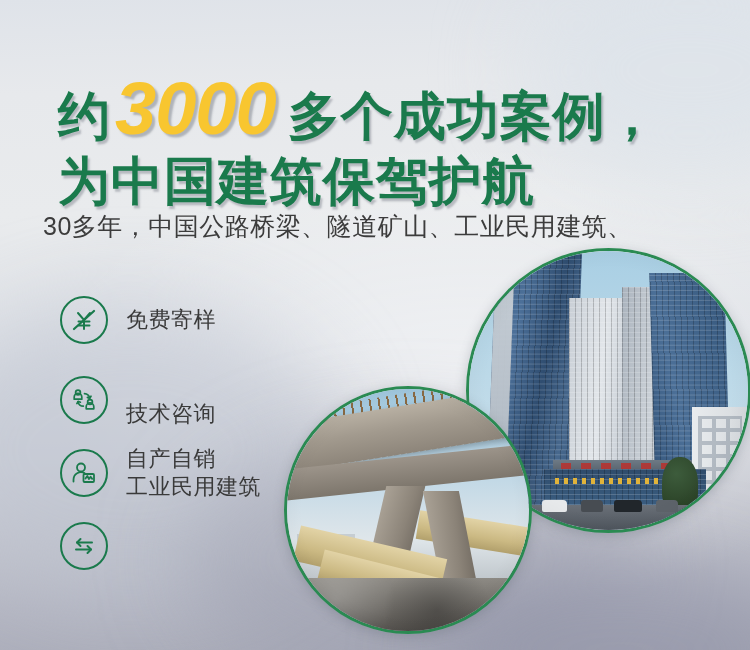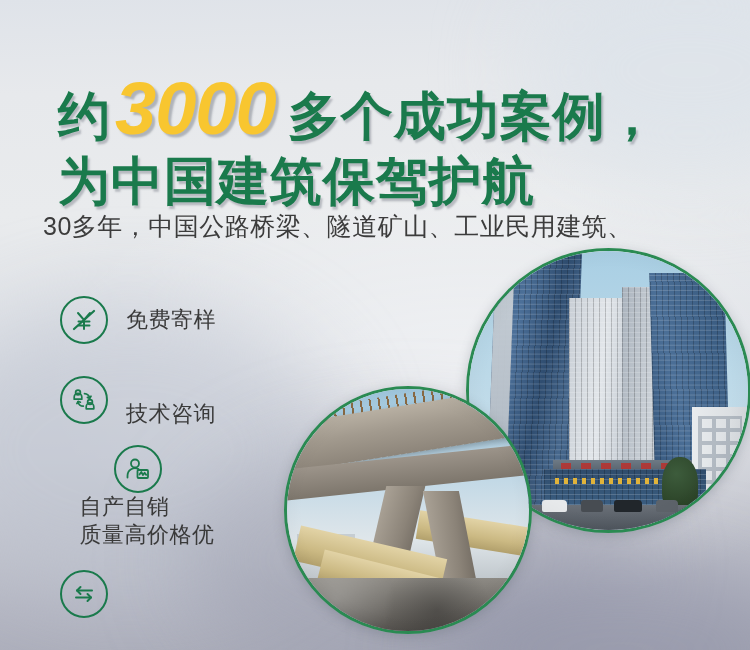--- a/index.html
+++ b/index.html
@@ -71,21 +71,21 @@
     border:2.5px solid #1a7a4c;display:flex;align-items:center;
     justify-content:center;box-sizing:border-box;
   }
   .feature .ring svg{display:block;}
   .feature .txt{
     margin-left:18px;font-size:22px;color:#3a3a3a;
     line-height:1.25;white-space:nowrap;letter-spacing:.5px;
   }
   .feature.f1{margin-bottom:28px;}
   .feature.f2{margin-bottom:18px;}
-  .feature.f3{margin-bottom:22px;flex-direction:column;}
+  .feature.f3{margin-bottom:22px;}
 
   
   .photo{
     position:absolute;border-radius:50%;overflow:hidden;
     border:3px solid #2a8a52;box-sizing:border-box;
     box-shadow:0 3px 12px rgba(90,95,110,.30);
   }
   .photo-building{left:466px;top:248px;width:285px;height:285px;z-index:4;}
   .photo-bridge{left:284px;top:386px;width:248px;height:248px;z-index:5;}
   .photo .scene{position:absolute;inset:0;}
@@ -221,21 +221,21 @@
       <span class="ring">
         <svg width="30" height="30" viewBox="0 0 30 30" fill="none" stroke="#1a7a4c" stroke-width="1.8" stroke-linecap="round" stroke-linejoin="round">
           <circle cx="12" cy="9.5" r="4"></circle>
           <path d="M4.5 23.5 v-1.8 a7.5 7.5 0 0 1 11 -6.6"></path>
           <rect x="14.5" y="16" width="10.5" height="8" rx="1"></rect>
           <path d="M16.5 20.6 l1.8 -2.6 1.7 3 1.6 -2.2 1.6 2.1"></path>
         </svg>
       </span>
       <span class="txt">
         <span>自产自销</span><br>
-        <span>质量高价格优</span>
+        <span>工业民用建筑</span>
       </span>
     </div>
 
     <div class="feature f4">
       <span class="ring">
         <svg width="30" height="30" viewBox="0 0 30 30" fill="none" stroke="#1a7a4c" stroke-width="2" stroke-linecap="round" stroke-linejoin="round">
           <path d="M23 11.5 H8"></path>
           <path d="M11.5 8 L8 11.5 L11.5 15"></path>
           <path d="M7 18.5 H22"></path>
           <path d="M18.5 15 L22 18.5 L18.5 22"></path>

